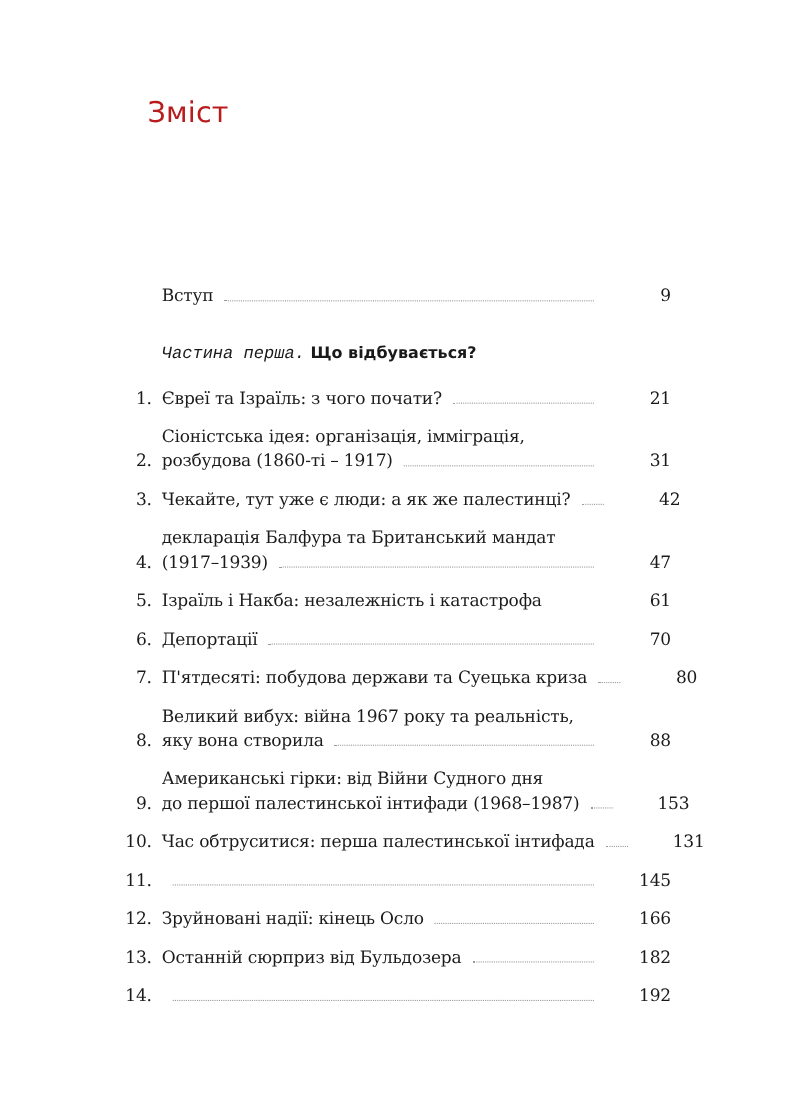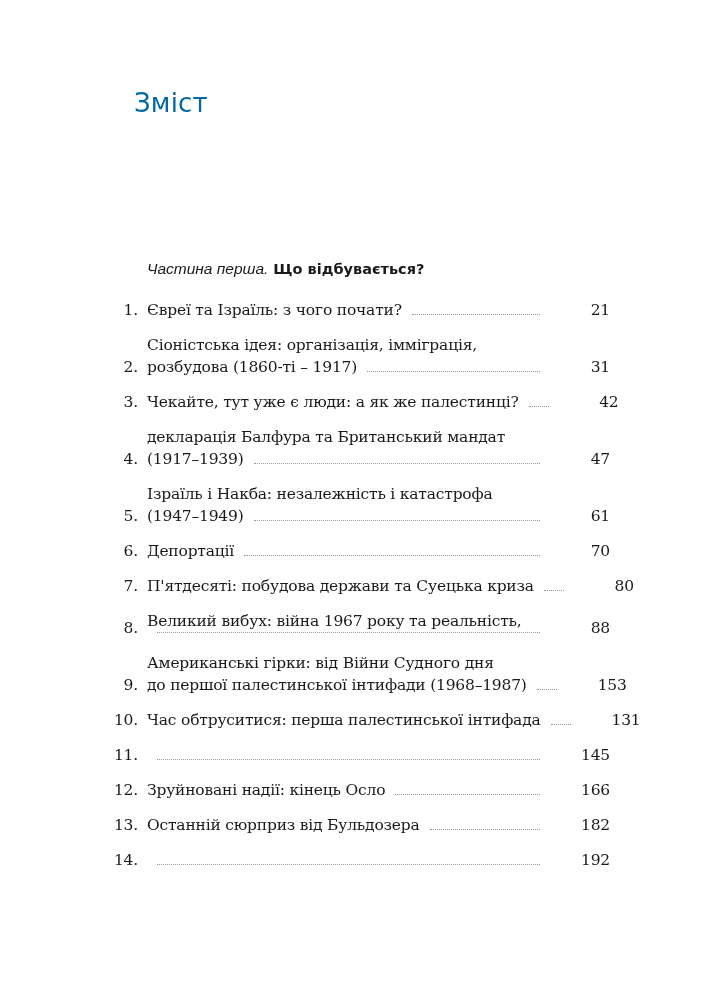--- a/index.html
+++ b/index.html
@@ -16,21 +16,21 @@
       font-family: "DejaVu Serif", "Liberation Serif", serif;
     }
     .page-title {
       position: absolute;
       left: 134px;
       top: 88px;
       font-family: "DejaVu Sans", "Liberation Sans", sans-serif;
       font-size: 26px;
       font-weight: normal;
       letter-spacing: 0.2px;
-      color: #0369a1;
+      color: #b91c1c;
       margin: 0;
     }
     .toc {
       position: absolute;
       left: 100px;
       top: 258px;
       width: 510px;
     }
     .toc-row {
       display: flex;
@@ -79,39 +79,49 @@
     }
     .intro-row .toc-num { width: 38px; }
     .part-heading {
       font-size: 15.5px;
       line-height: 22px;
       padding-left: 47px;
       margin-bottom: 19px;
     }
     .part-italic {
       font-style: italic;
-      font-family: Liberation Sans, sans-serif;
+      font-family: Liberation Mono, monospace;
     }
     .part-bold {
       font-family: "DejaVu Sans", "Liberation Sans", sans-serif;
       font-weight: bold;
       font-size: 14.5px;
       margin-top: 18px;
     }
     .chapter {
       margin-bottom: 13px;
     }
   </style>
 </head>
 <body>
 
 <h1 class="page-title">Зміст</h1>
 
 <div class="toc">
 
+  <div class="toc-row intro-row">
+    <span class="toc-num"></span>
+    <div class="toc-body">
+      <div class="toc-line">
+        <span class="toc-text">Вступ</span>
+        <span class="leader leader-end"></span>
+      </div>
+    </div>
+    <span class="toc-page">9</span>
+  </div>
 
   <div class="part-heading">
     <span class="part-italic">Частина перша.</span>
     <span class="part-bold">Що відбувається?</span>
   </div>
 
   <div id="chapters">
       <div class="toc-row chapter">
         <span class="toc-num">1.</span>
         <div class="toc-body">
@@ -157,24 +167,20 @@
           </div>
         </div>
         <span class="toc-page">47</span>
       </div>
       <div class="toc-row chapter">
         <span class="toc-num">5.</span>
         <div class="toc-body">
           <div class="toc-line">
             <span class="toc-text">Ізраїль і Накба: незалежність і катастрофа</span>
           </div>
-          <div class="toc-line">
-            <span class="toc-text">(1947–1949)</span>
-            <span class="leader leader-end"></span>
-          </div>
         </div>
         <span class="toc-page">61</span>
       </div>
       <div class="toc-row chapter">
         <span class="toc-num">6.</span>
         <div class="toc-body">
           <div class="toc-line">
             <span class="toc-text">Депортації</span>
             <span class="leader leader-end"></span>
           </div>
@@ -191,20 +197,21 @@
         </div>
         <span class="toc-page">80</span>
       </div>
       <div class="toc-row chapter">
         <span class="toc-num">8.</span>
         <div class="toc-body">
           <div class="toc-line">
             <span class="toc-text">Великий вибух: війна 1967 року та реальність,</span>
           </div>
           <div class="toc-line">
+            <span class="toc-text">яку вона створила</span>
             <span class="leader leader-end"></span>
           </div>
         </div>
         <span class="toc-page">88</span>
       </div>
       <div class="toc-row chapter">
         <span class="toc-num">9.</span>
         <div class="toc-body">
           <div class="toc-line">
             <span class="toc-text">Американські гірки: від Війни Судного дня</span>

